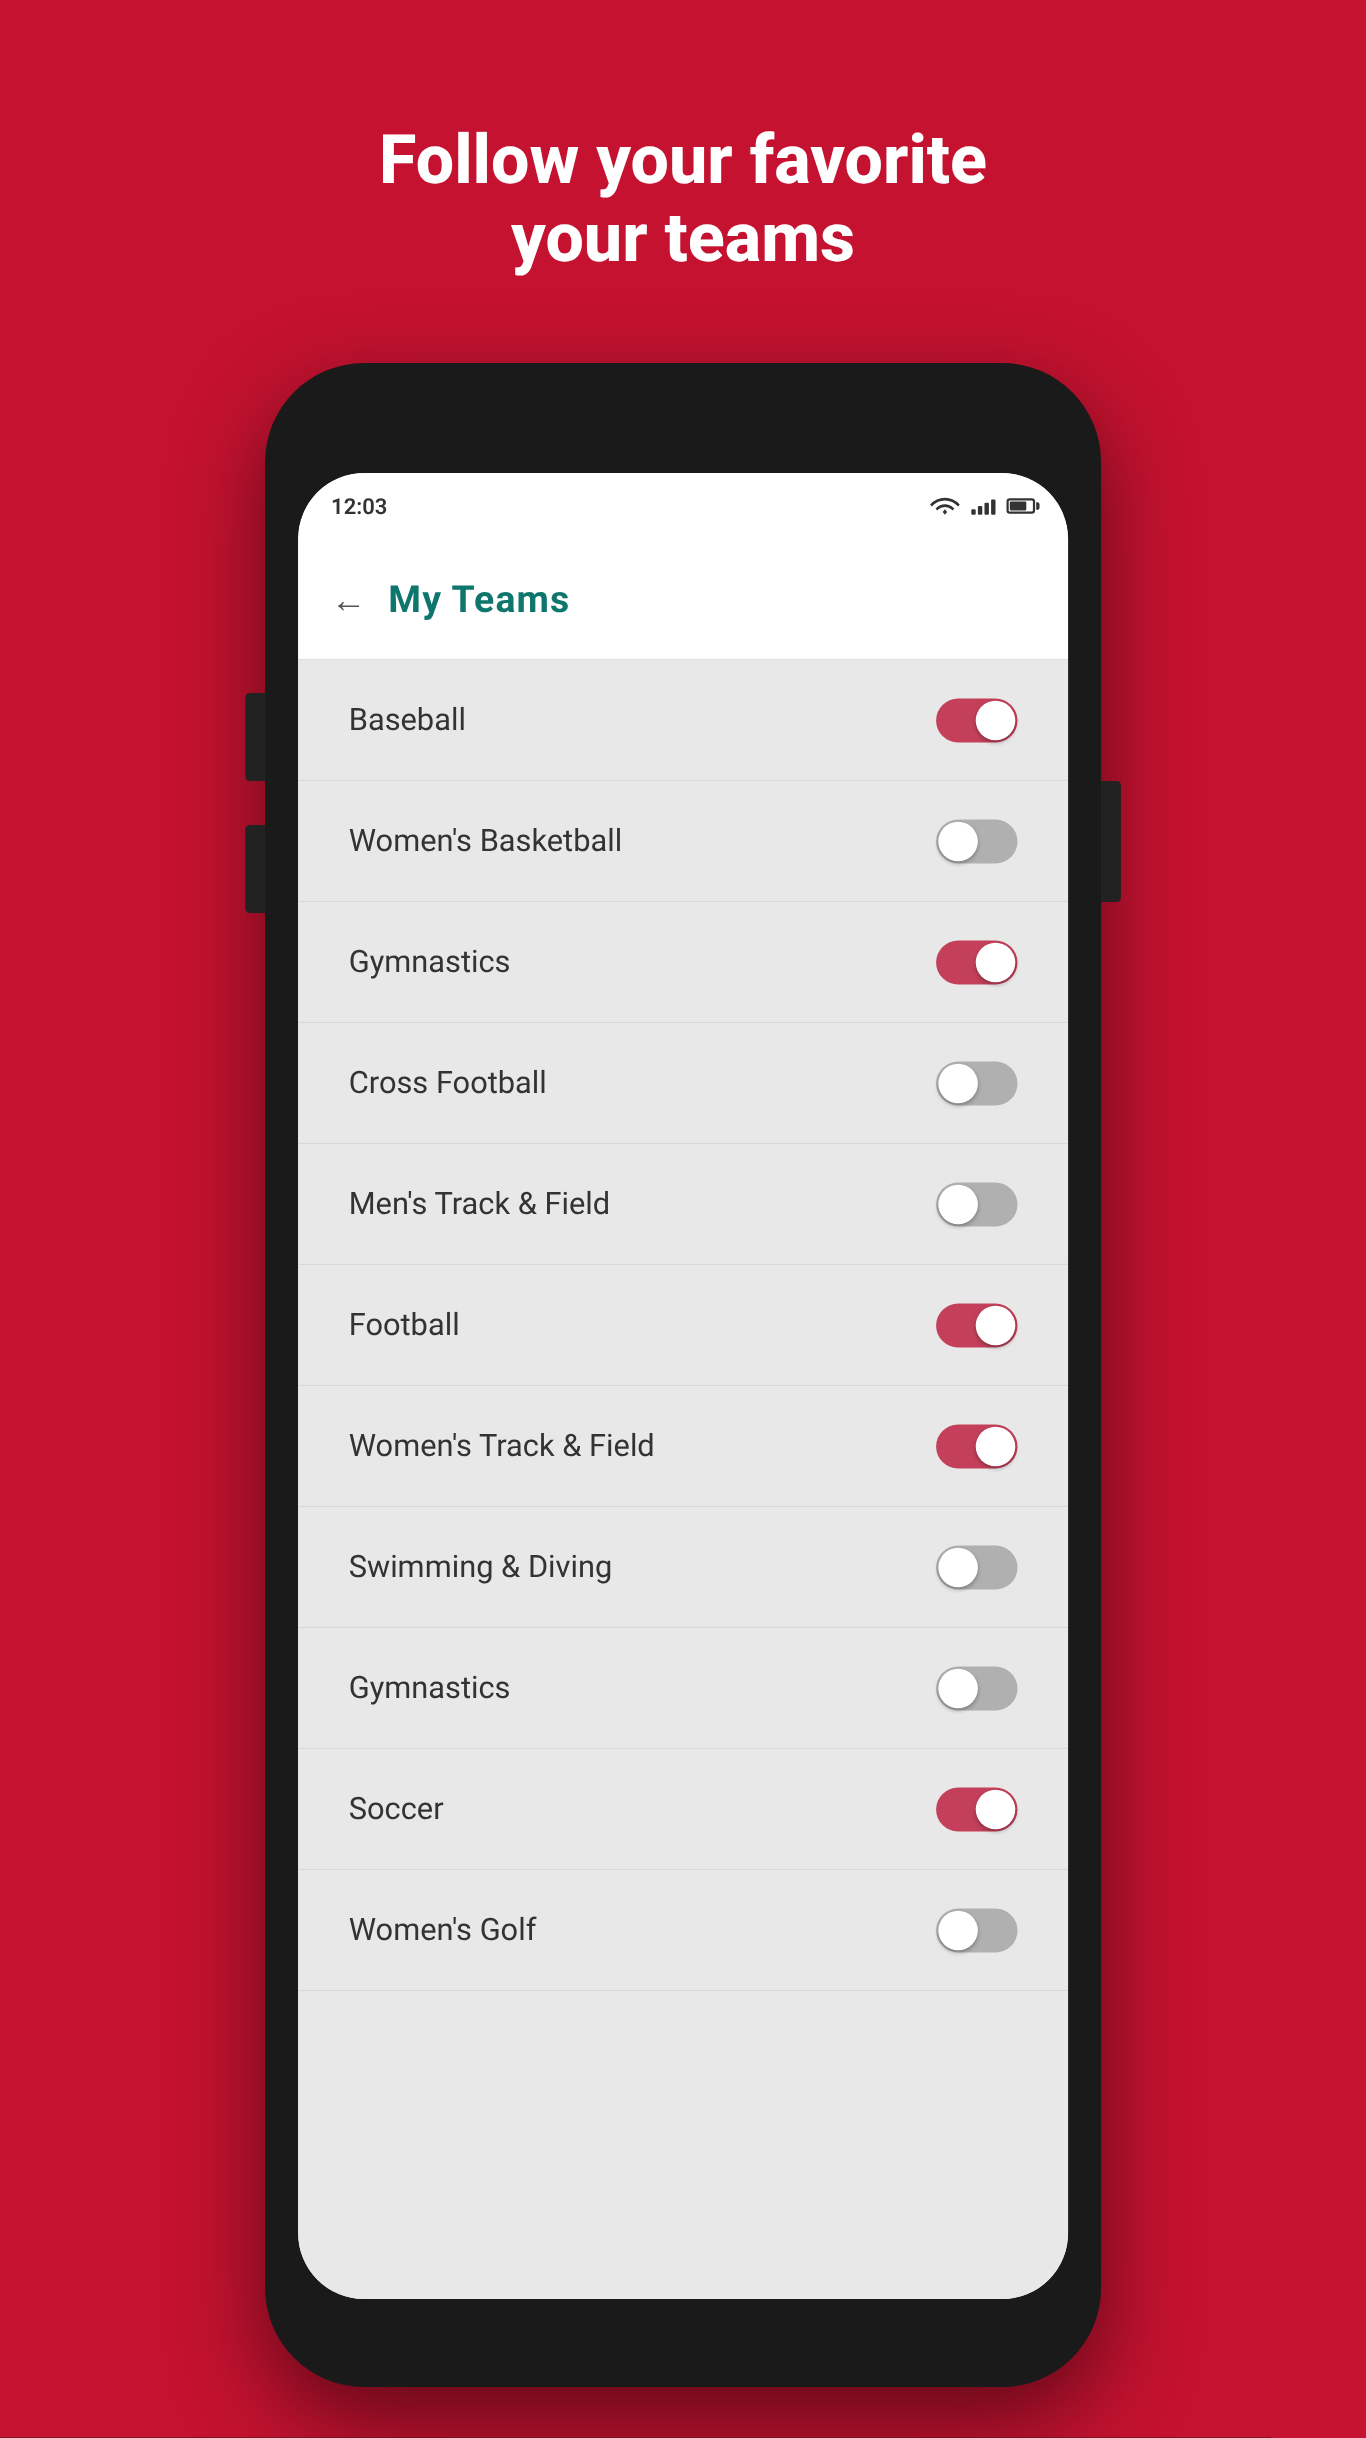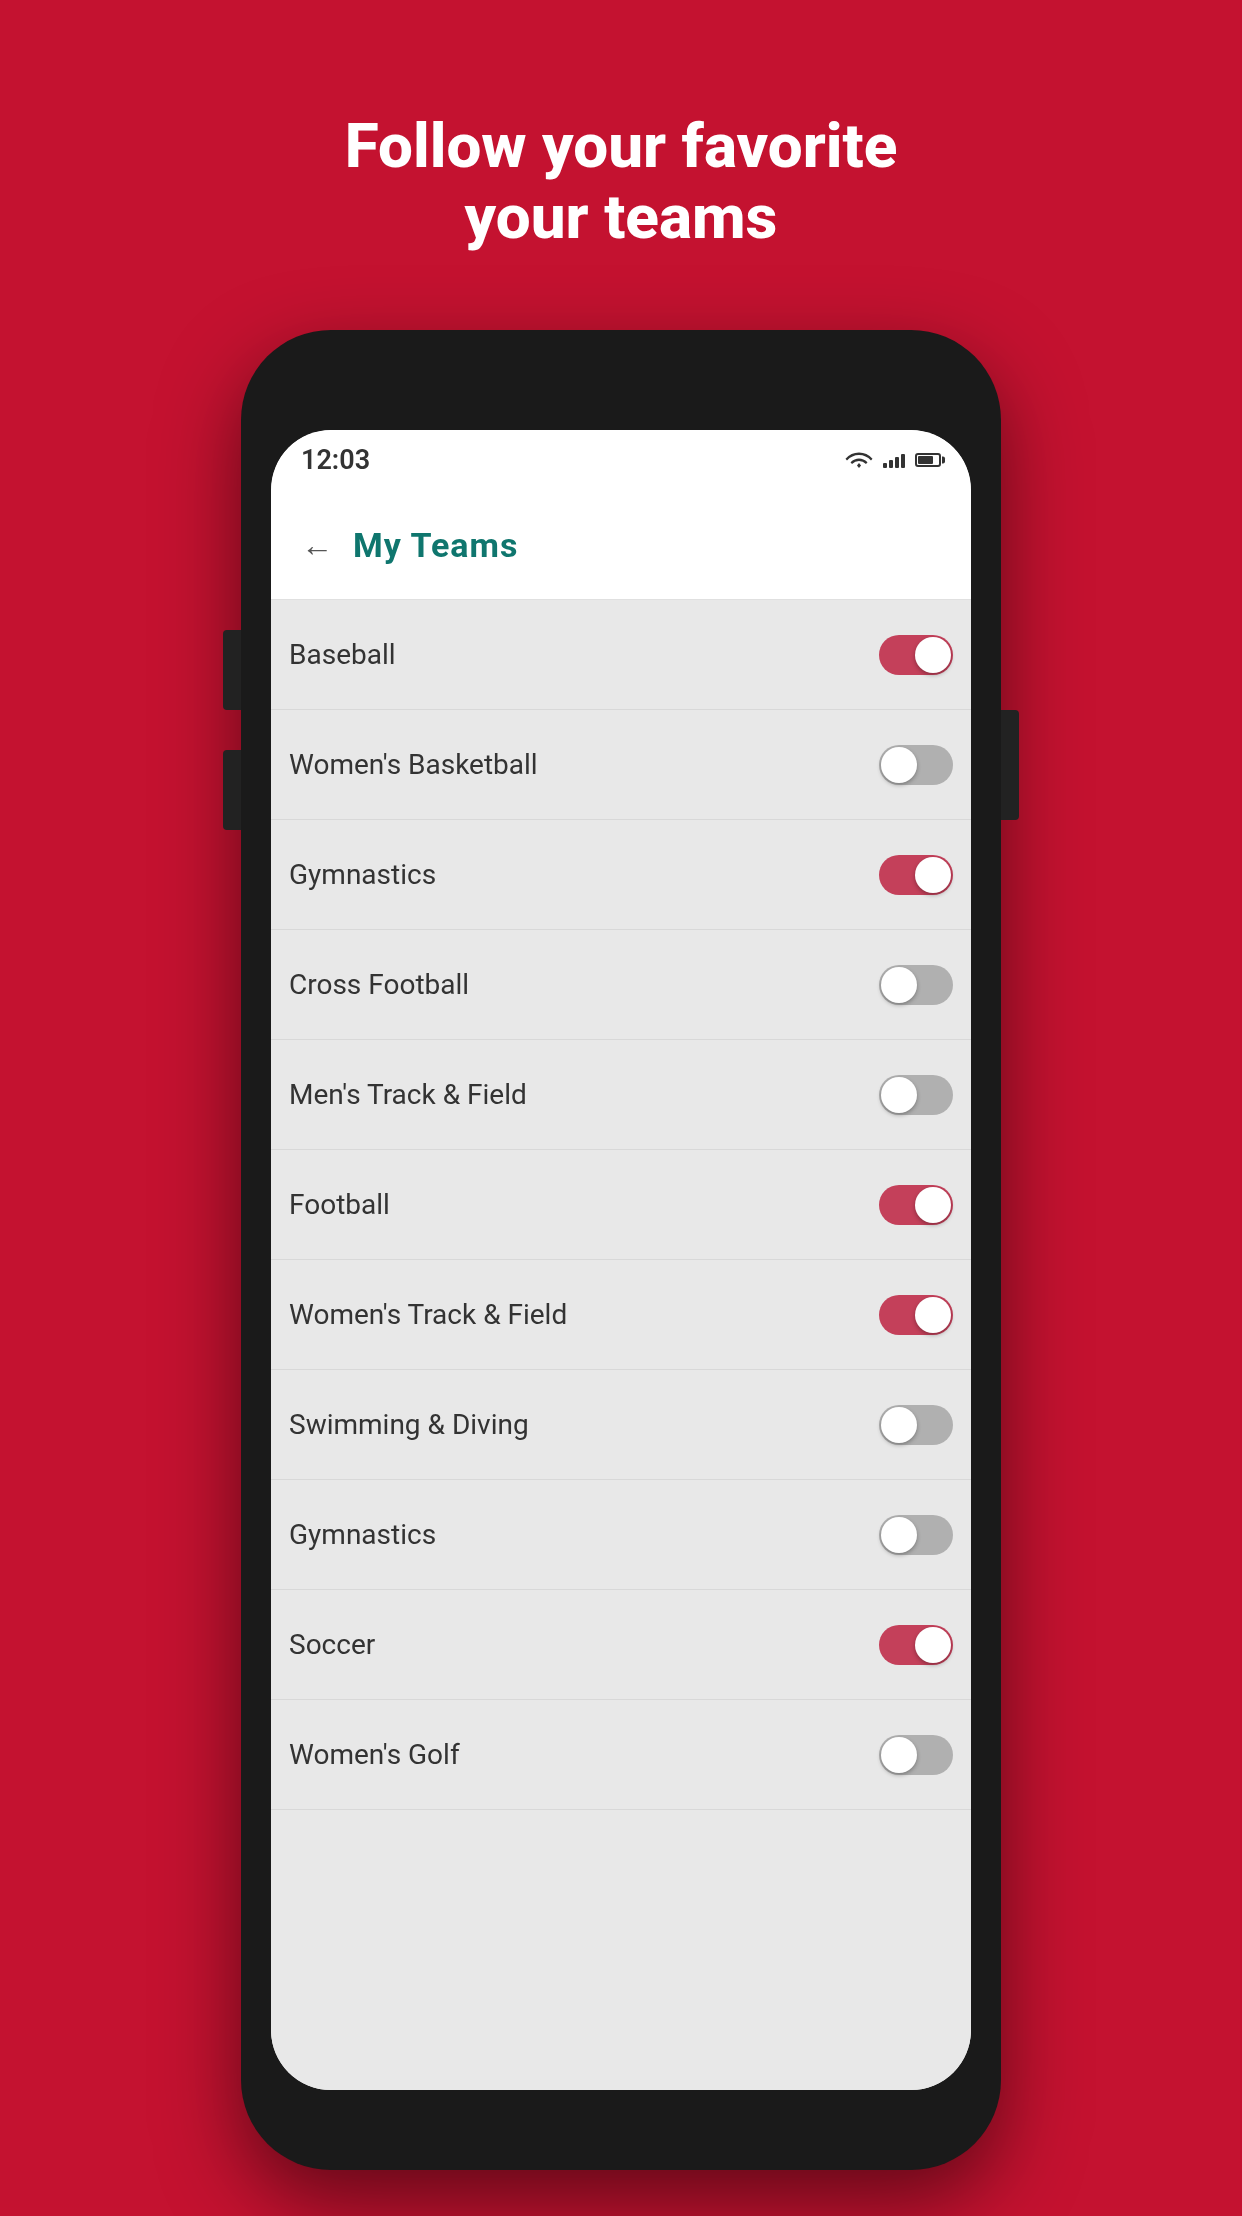--- a/index.html
+++ b/index.html
@@ -95,21 +95,21 @@
       background: white;
       height: 60px;
       display: flex;
       align-items: center;
       justify-content: space-between;
       padding: 0 30px;
       border-radius: 60px 60px 0 0;
     }
 
     .status-time {
-      font-size: 27px;
+      font-size: 20px;
       font-weight: 600;
       color: #333;
     }
 
     .status-icons {
       display: flex;
       align-items: center;
       gap: 10px;
     }
 
@@ -142,21 +142,21 @@
       background: #e8e8e8;
       overflow-y: auto;
       height: calc(100% - 170px);
     }
 
     .sport-item {
       display: flex;
       align-items: center;
       justify-content: space-between;
       background: #e8e8e8;
-      padding: 0 18px;
+      padding: 0 46px;
       height: 110px;
       border-bottom: 1px solid #d8d8d8;
     }
 
     .sport-name {
       font-size: 28px;
       color: #333;
       font-weight: 400;
     }
 

